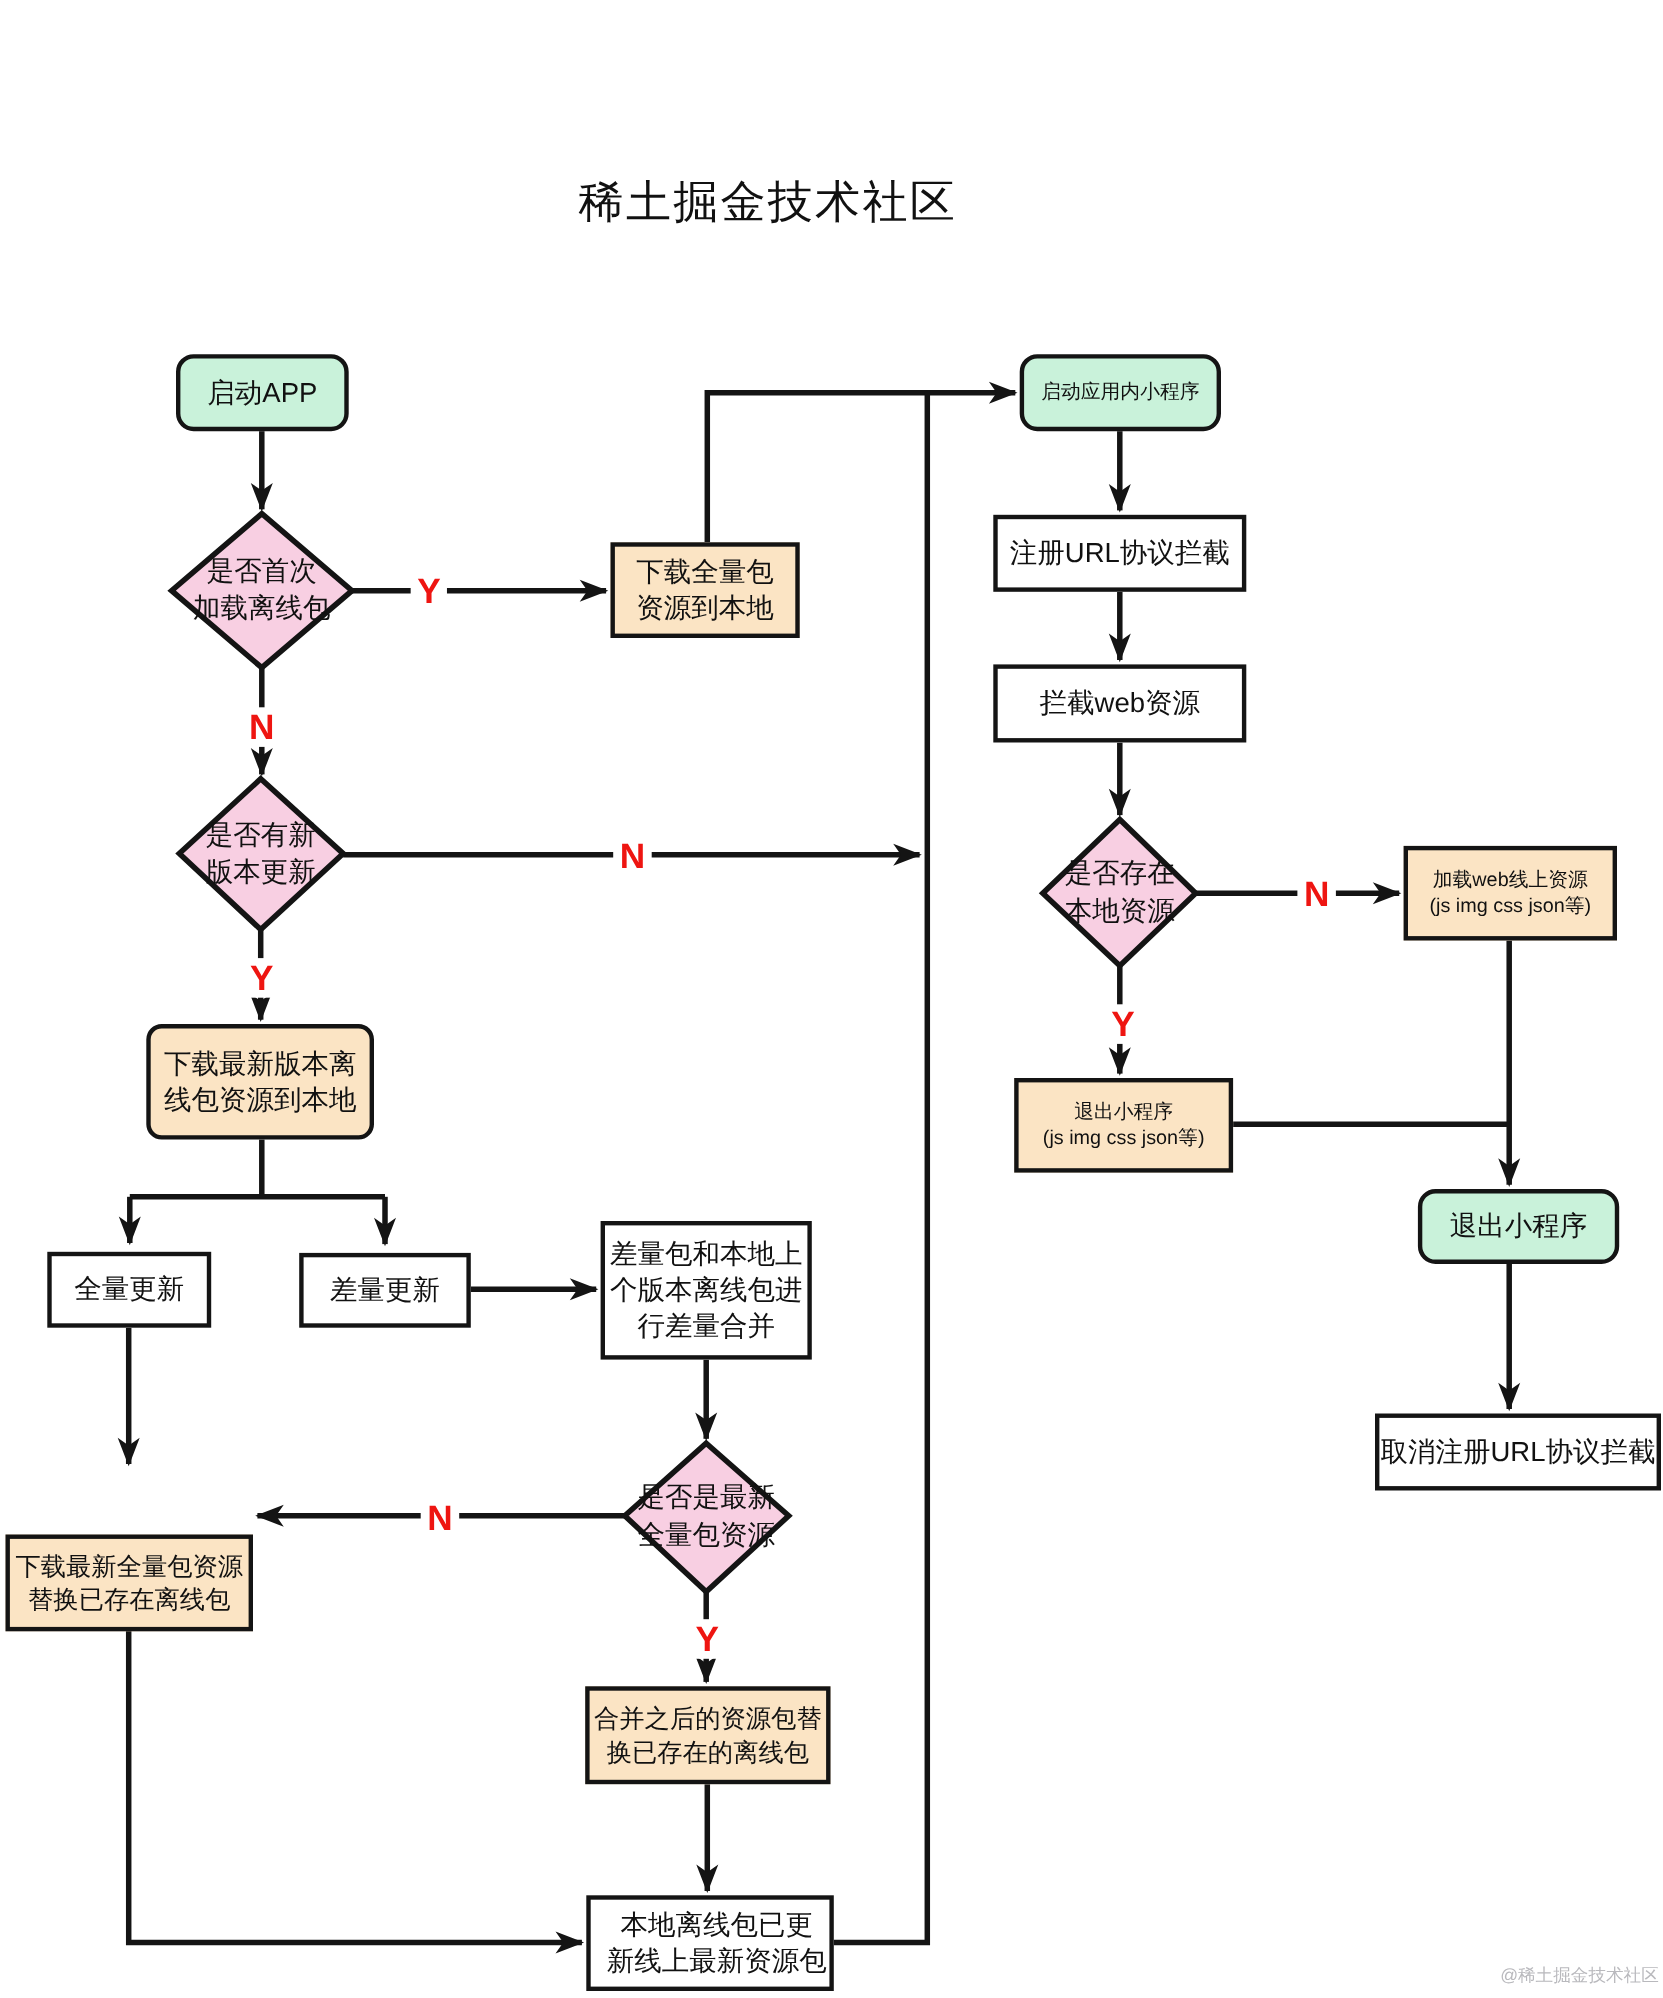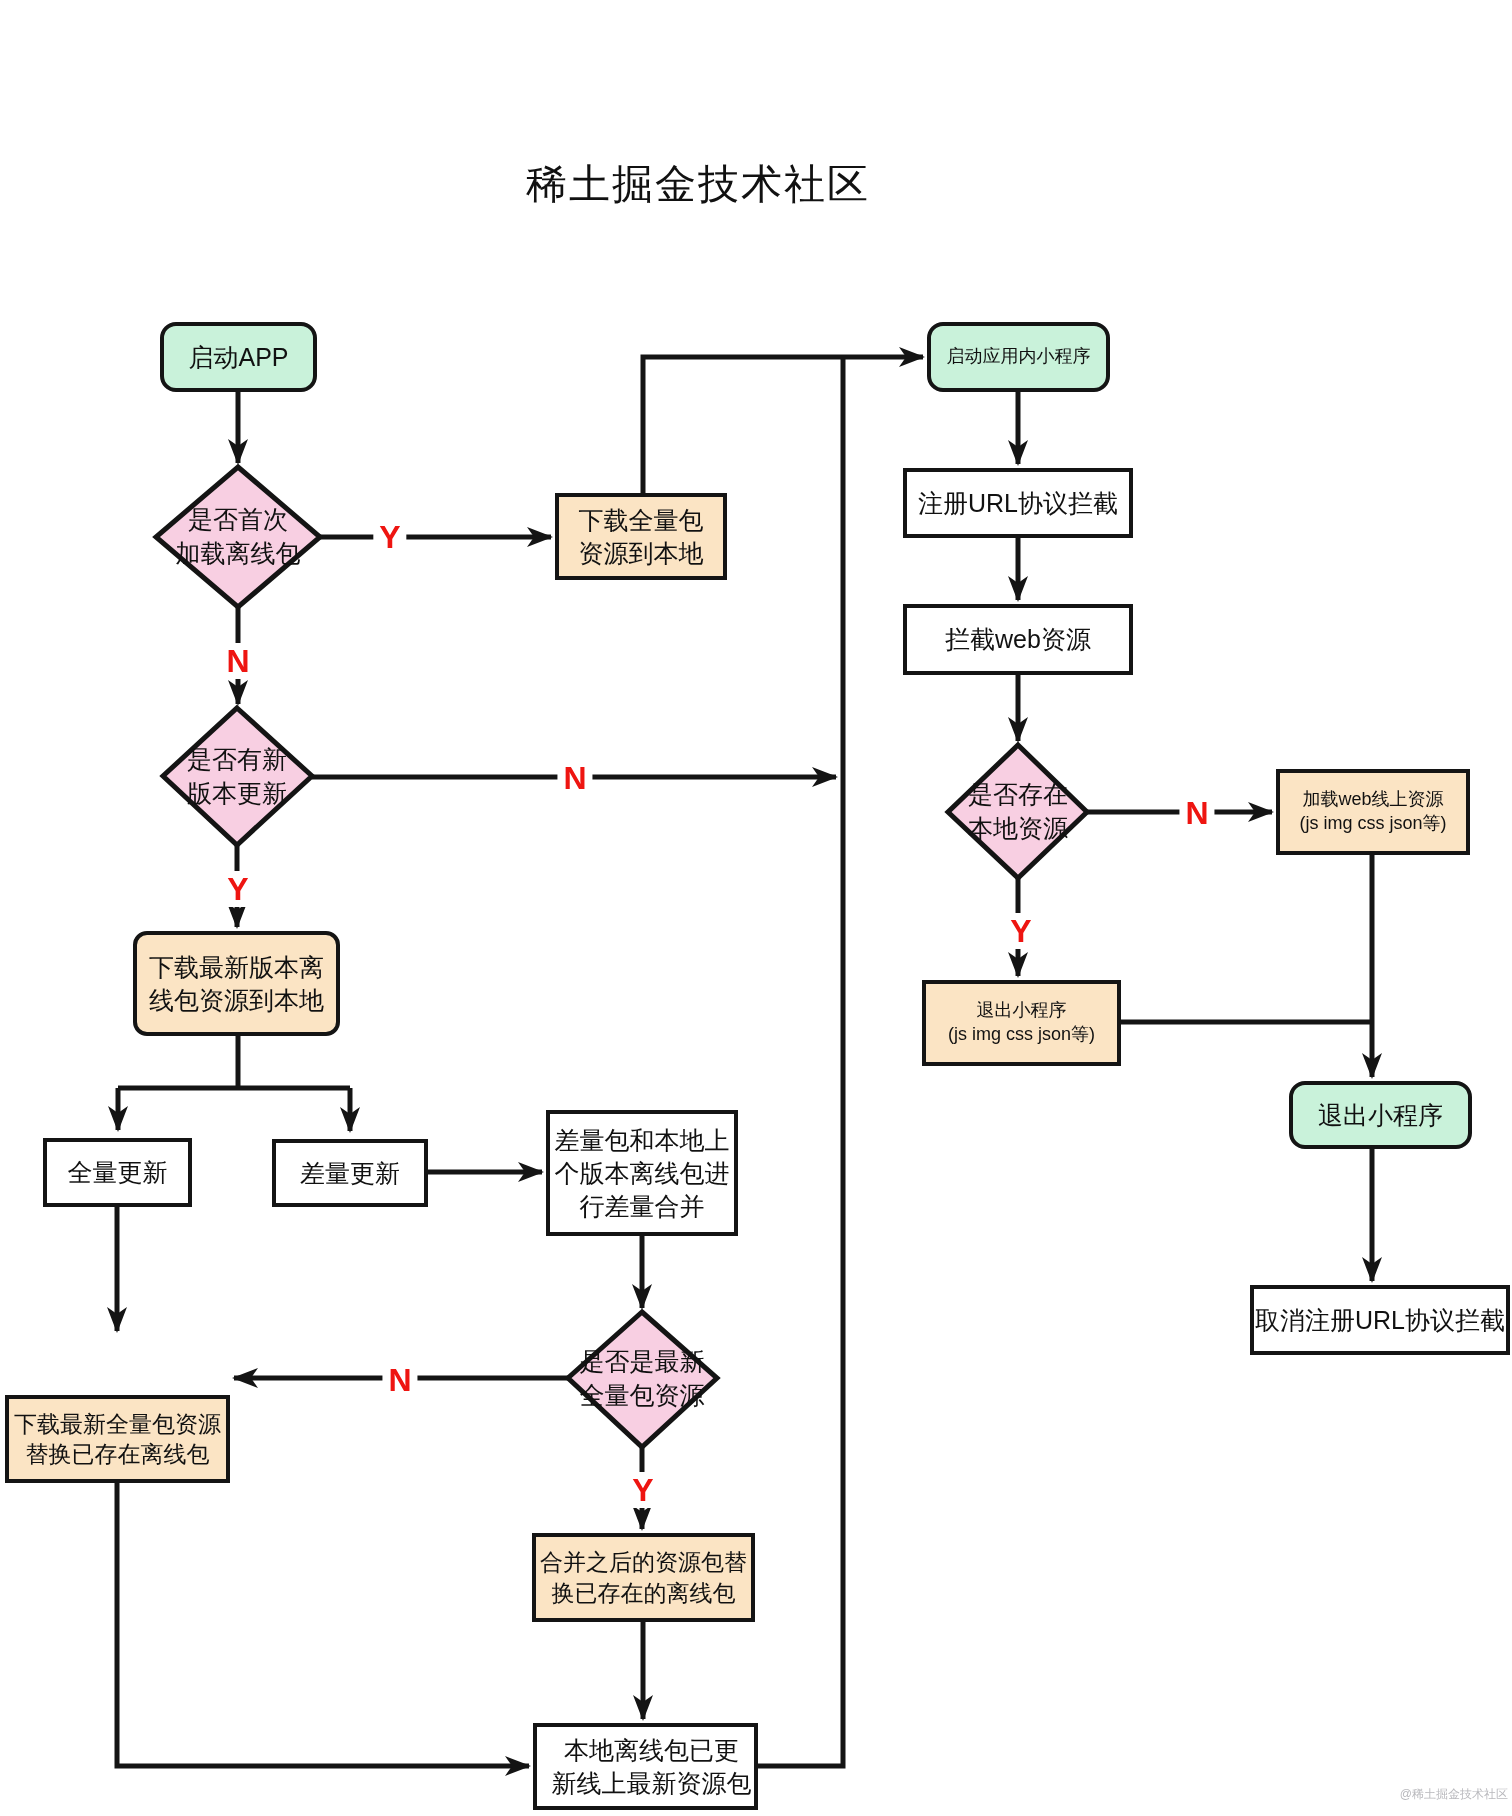--- a/index.html
+++ b/index.html
@@ -65,21 +65,21 @@
     font-size:41px;
     font-weight:500;
     letter-spacing:2px;
     color:#111;
     white-space:nowrap;
   }
   #watermark{
     position:absolute;
     left:1322px;top:1786px;
     width:186px;
-    font-size:12px;
+    font-size:16px;
     color:#b9b9bd;
     text-align:right;
     white-space:nowrap;
   }
 </style>
 </head>
 <body>
 
 <div id="canvas">
 

